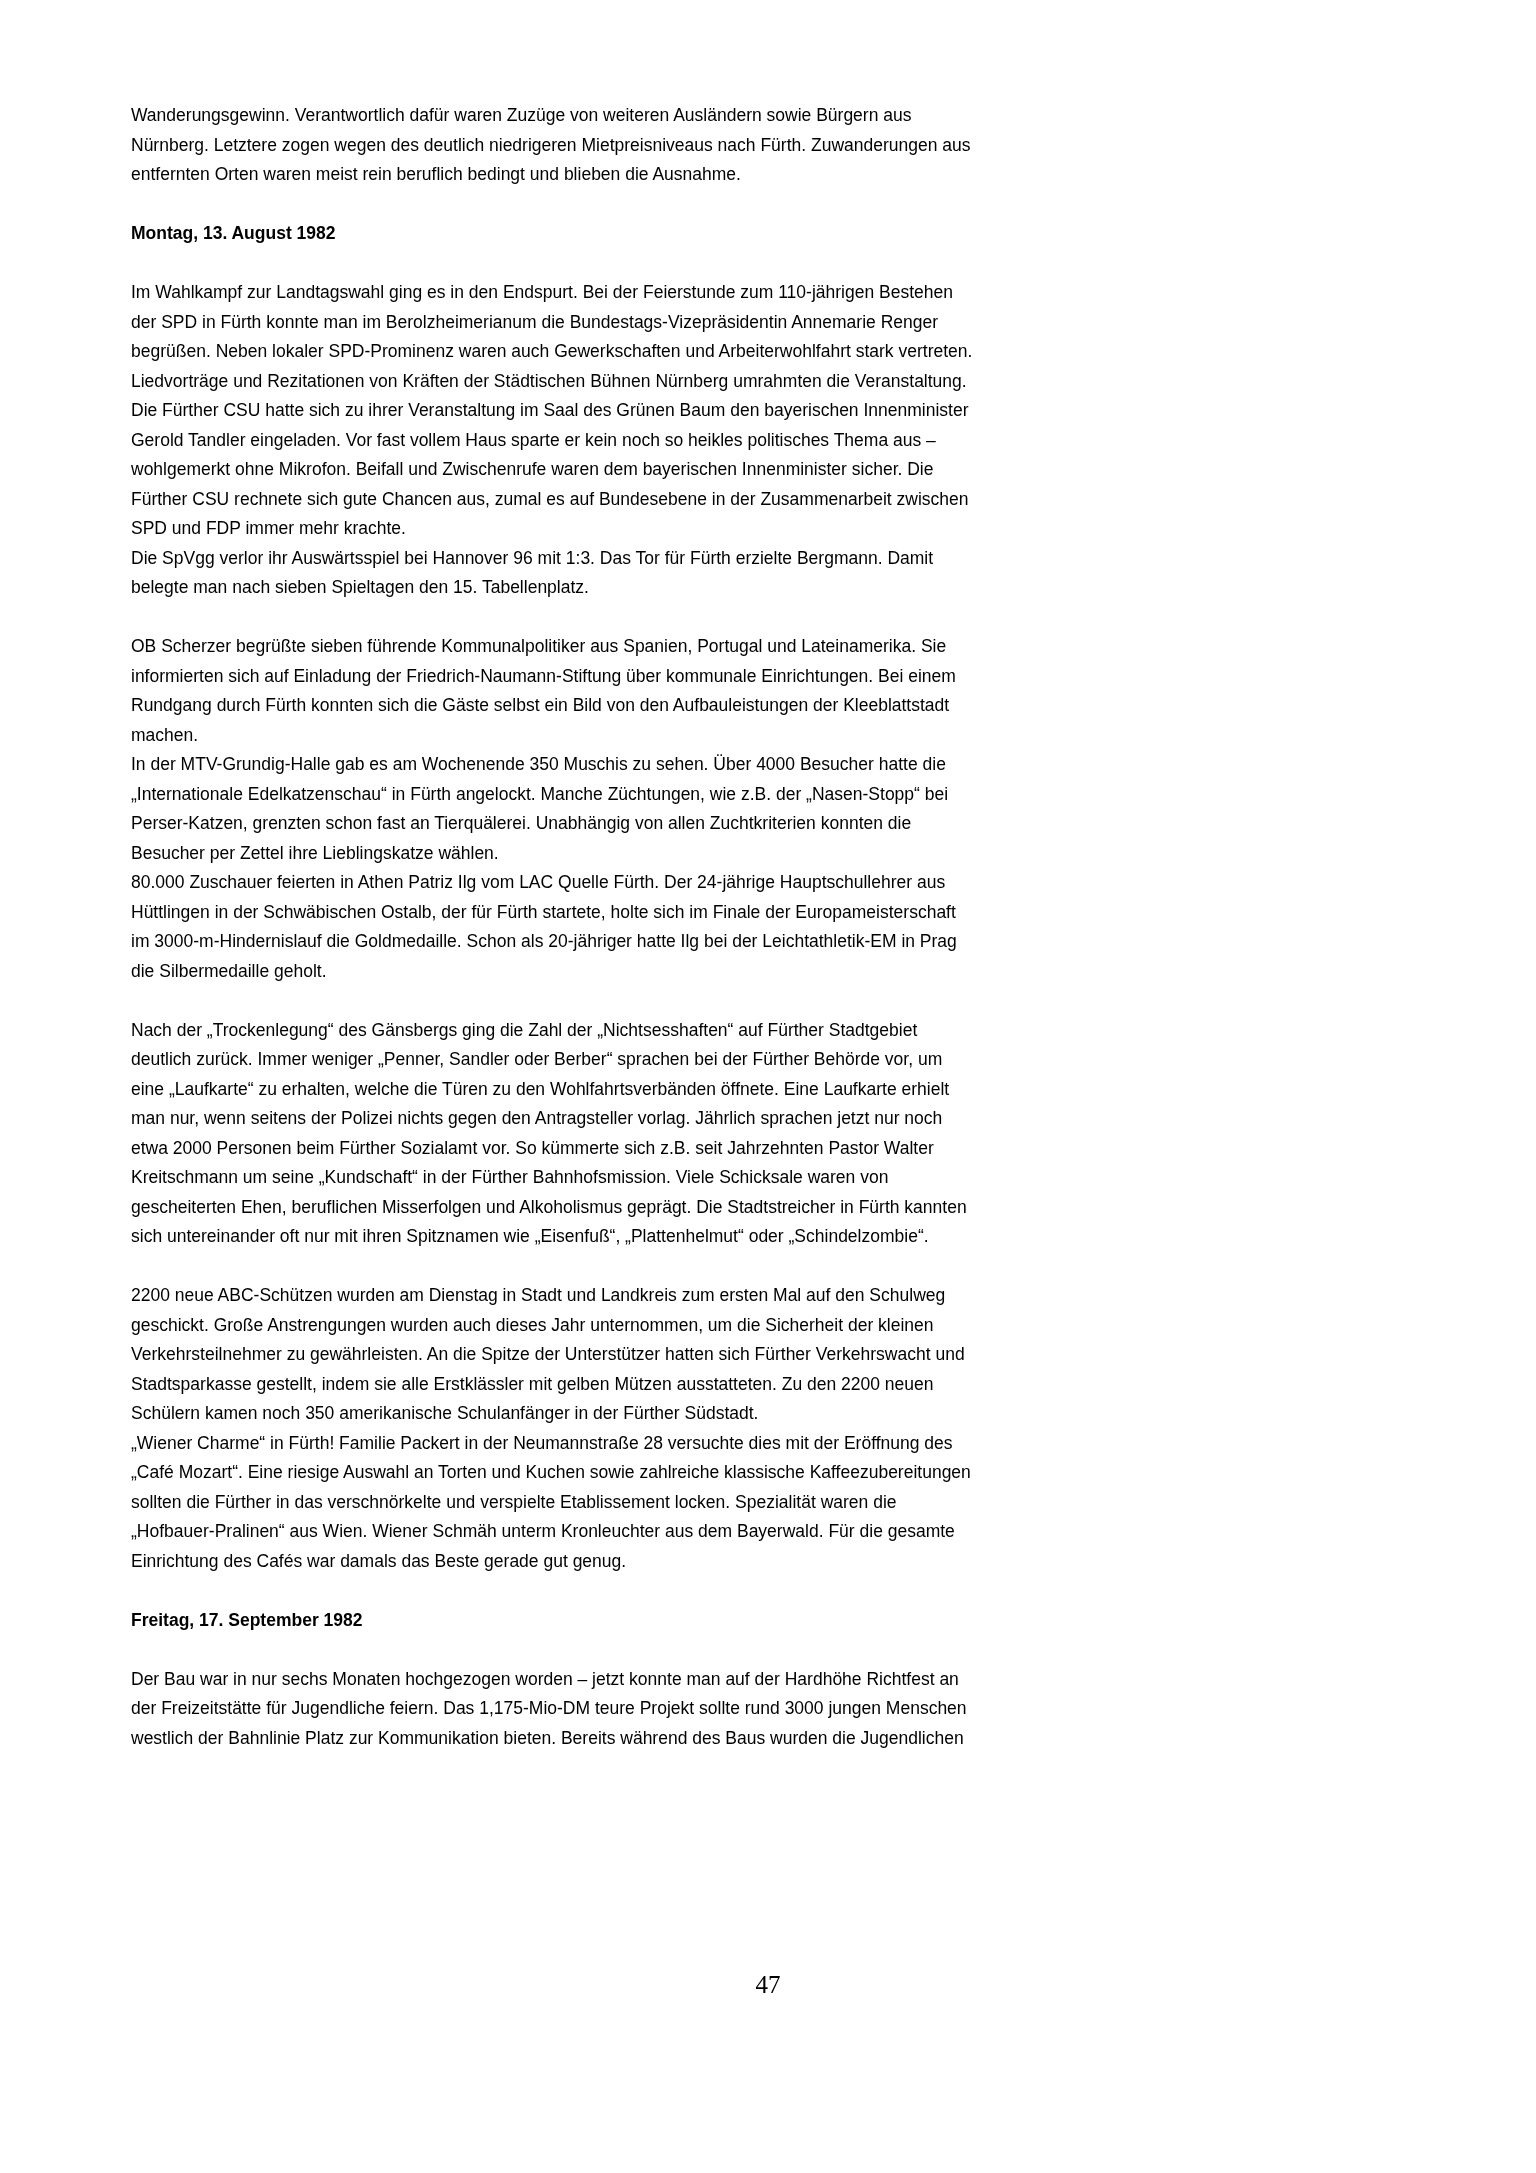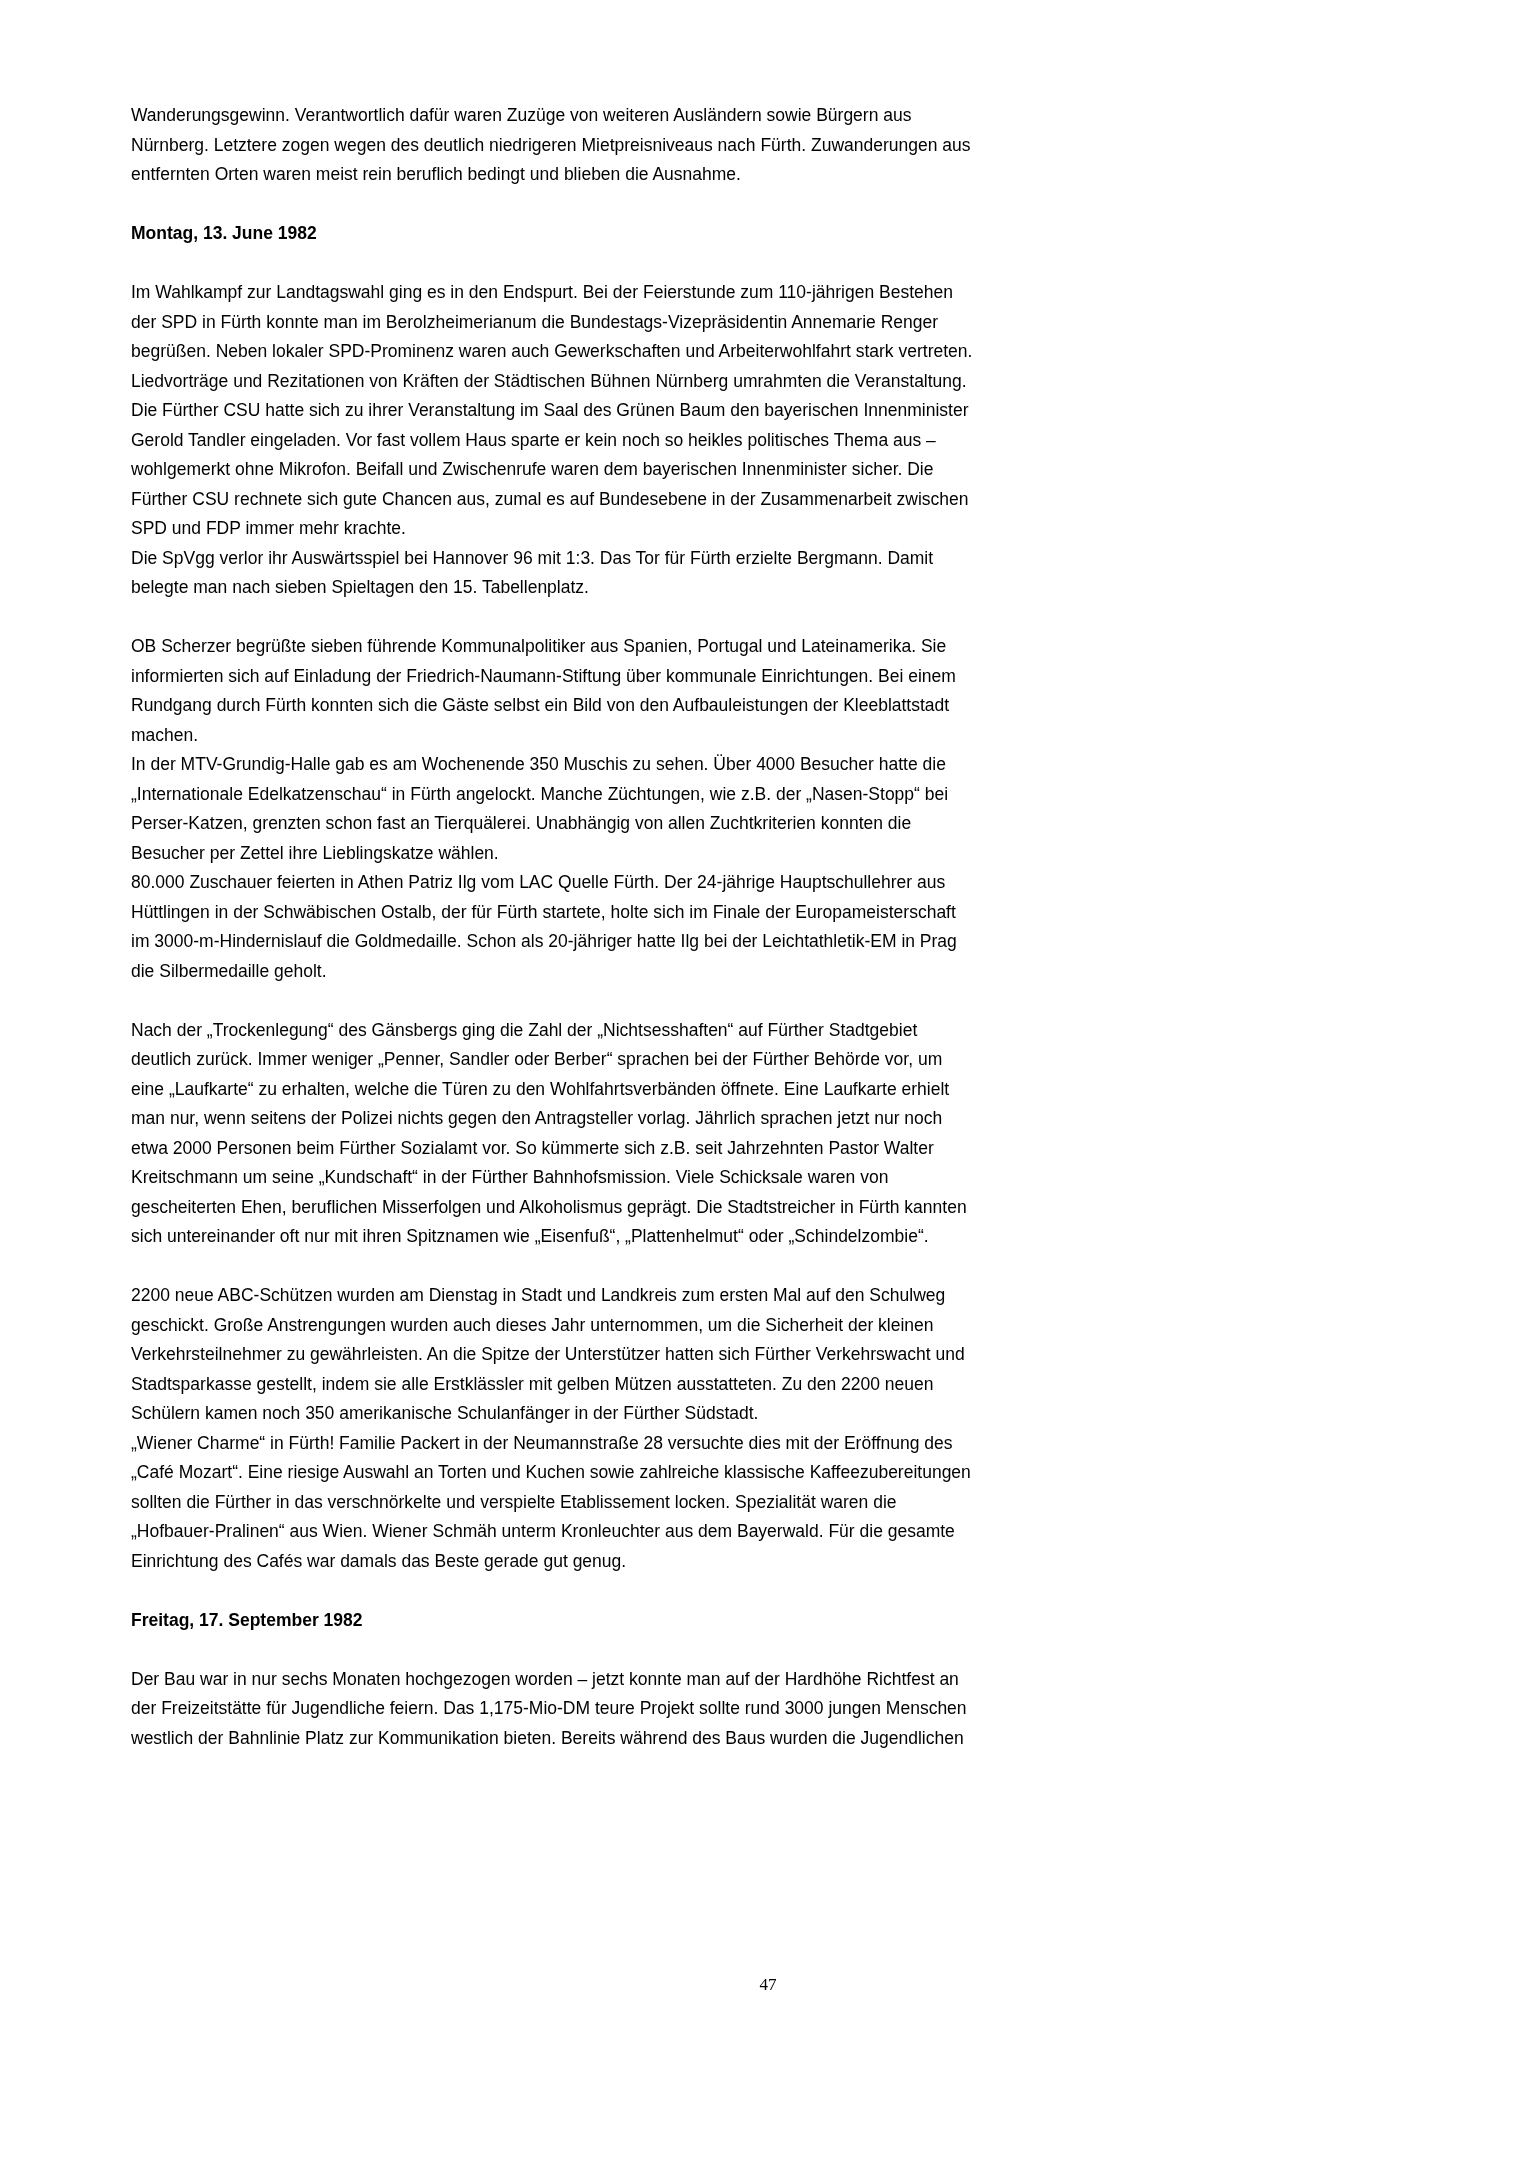--- a/index.html
+++ b/index.html
@@ -32,32 +32,32 @@
     font-weight: bold;
     margin: 0 0 29.5px 0;
   }
   .page-footer {
     position: absolute;
     top: 1972px;
     left: 0;
     width: 100%;
     text-align: center;
     font-family: "Liberation Serif", "DejaVu Serif", serif;
-    font-size: 17px;
+    font-size: 25px;
     line-height: 26px;
   }
 </style>
 </head>
 <body>
 
 <div class="page-content">
   <p class="block-paragraph">Wanderungsgewinn. Verantwortlich dafür waren Zuzüge von weiteren Ausländern sowie Bürgern aus
 Nürnberg. Letztere zogen wegen des deutlich niedrigeren Mietpreisniveaus nach Fürth. Zuwanderungen aus
 entfernten Orten waren meist rein beruflich bedingt und blieben die Ausnahme.</p>
-  <h2 class="block-heading">Montag, 13. June 1982</h2>
+  <h2 class="block-heading">Montag, 13. August 1982</h2>
   <p class="block-paragraph">Im Wahlkampf zur Landtagswahl ging es in den Endspurt. Bei der Feierstunde zum 110-jährigen Bestehen
 der SPD in Fürth konnte man im Berolzheimerianum die Bundestags-Vizepräsidentin Annemarie Renger
 begrüßen. Neben lokaler SPD-Prominenz waren auch Gewerkschaften und Arbeiterwohlfahrt stark vertreten.
 Liedvorträge und Rezitationen von Kräften der Städtischen Bühnen Nürnberg umrahmten die Veranstaltung.
 Die Fürther CSU hatte sich zu ihrer Veranstaltung im Saal des Grünen Baum den bayerischen Innenminister
 Gerold Tandler eingeladen. Vor fast vollem Haus sparte er kein noch so heikles politisches Thema aus –
 wohlgemerkt ohne Mikrofon. Beifall und Zwischenrufe waren dem bayerischen Innenminister sicher. Die
 Fürther CSU rechnete sich gute Chancen aus, zumal es auf Bundesebene in der Zusammenarbeit zwischen
 SPD und FDP immer mehr krachte.
 Die SpVgg verlor ihr Auswärtsspiel bei Hannover 96 mit 1:3. Das Tor für Fürth erzielte Bergmann. Damit

